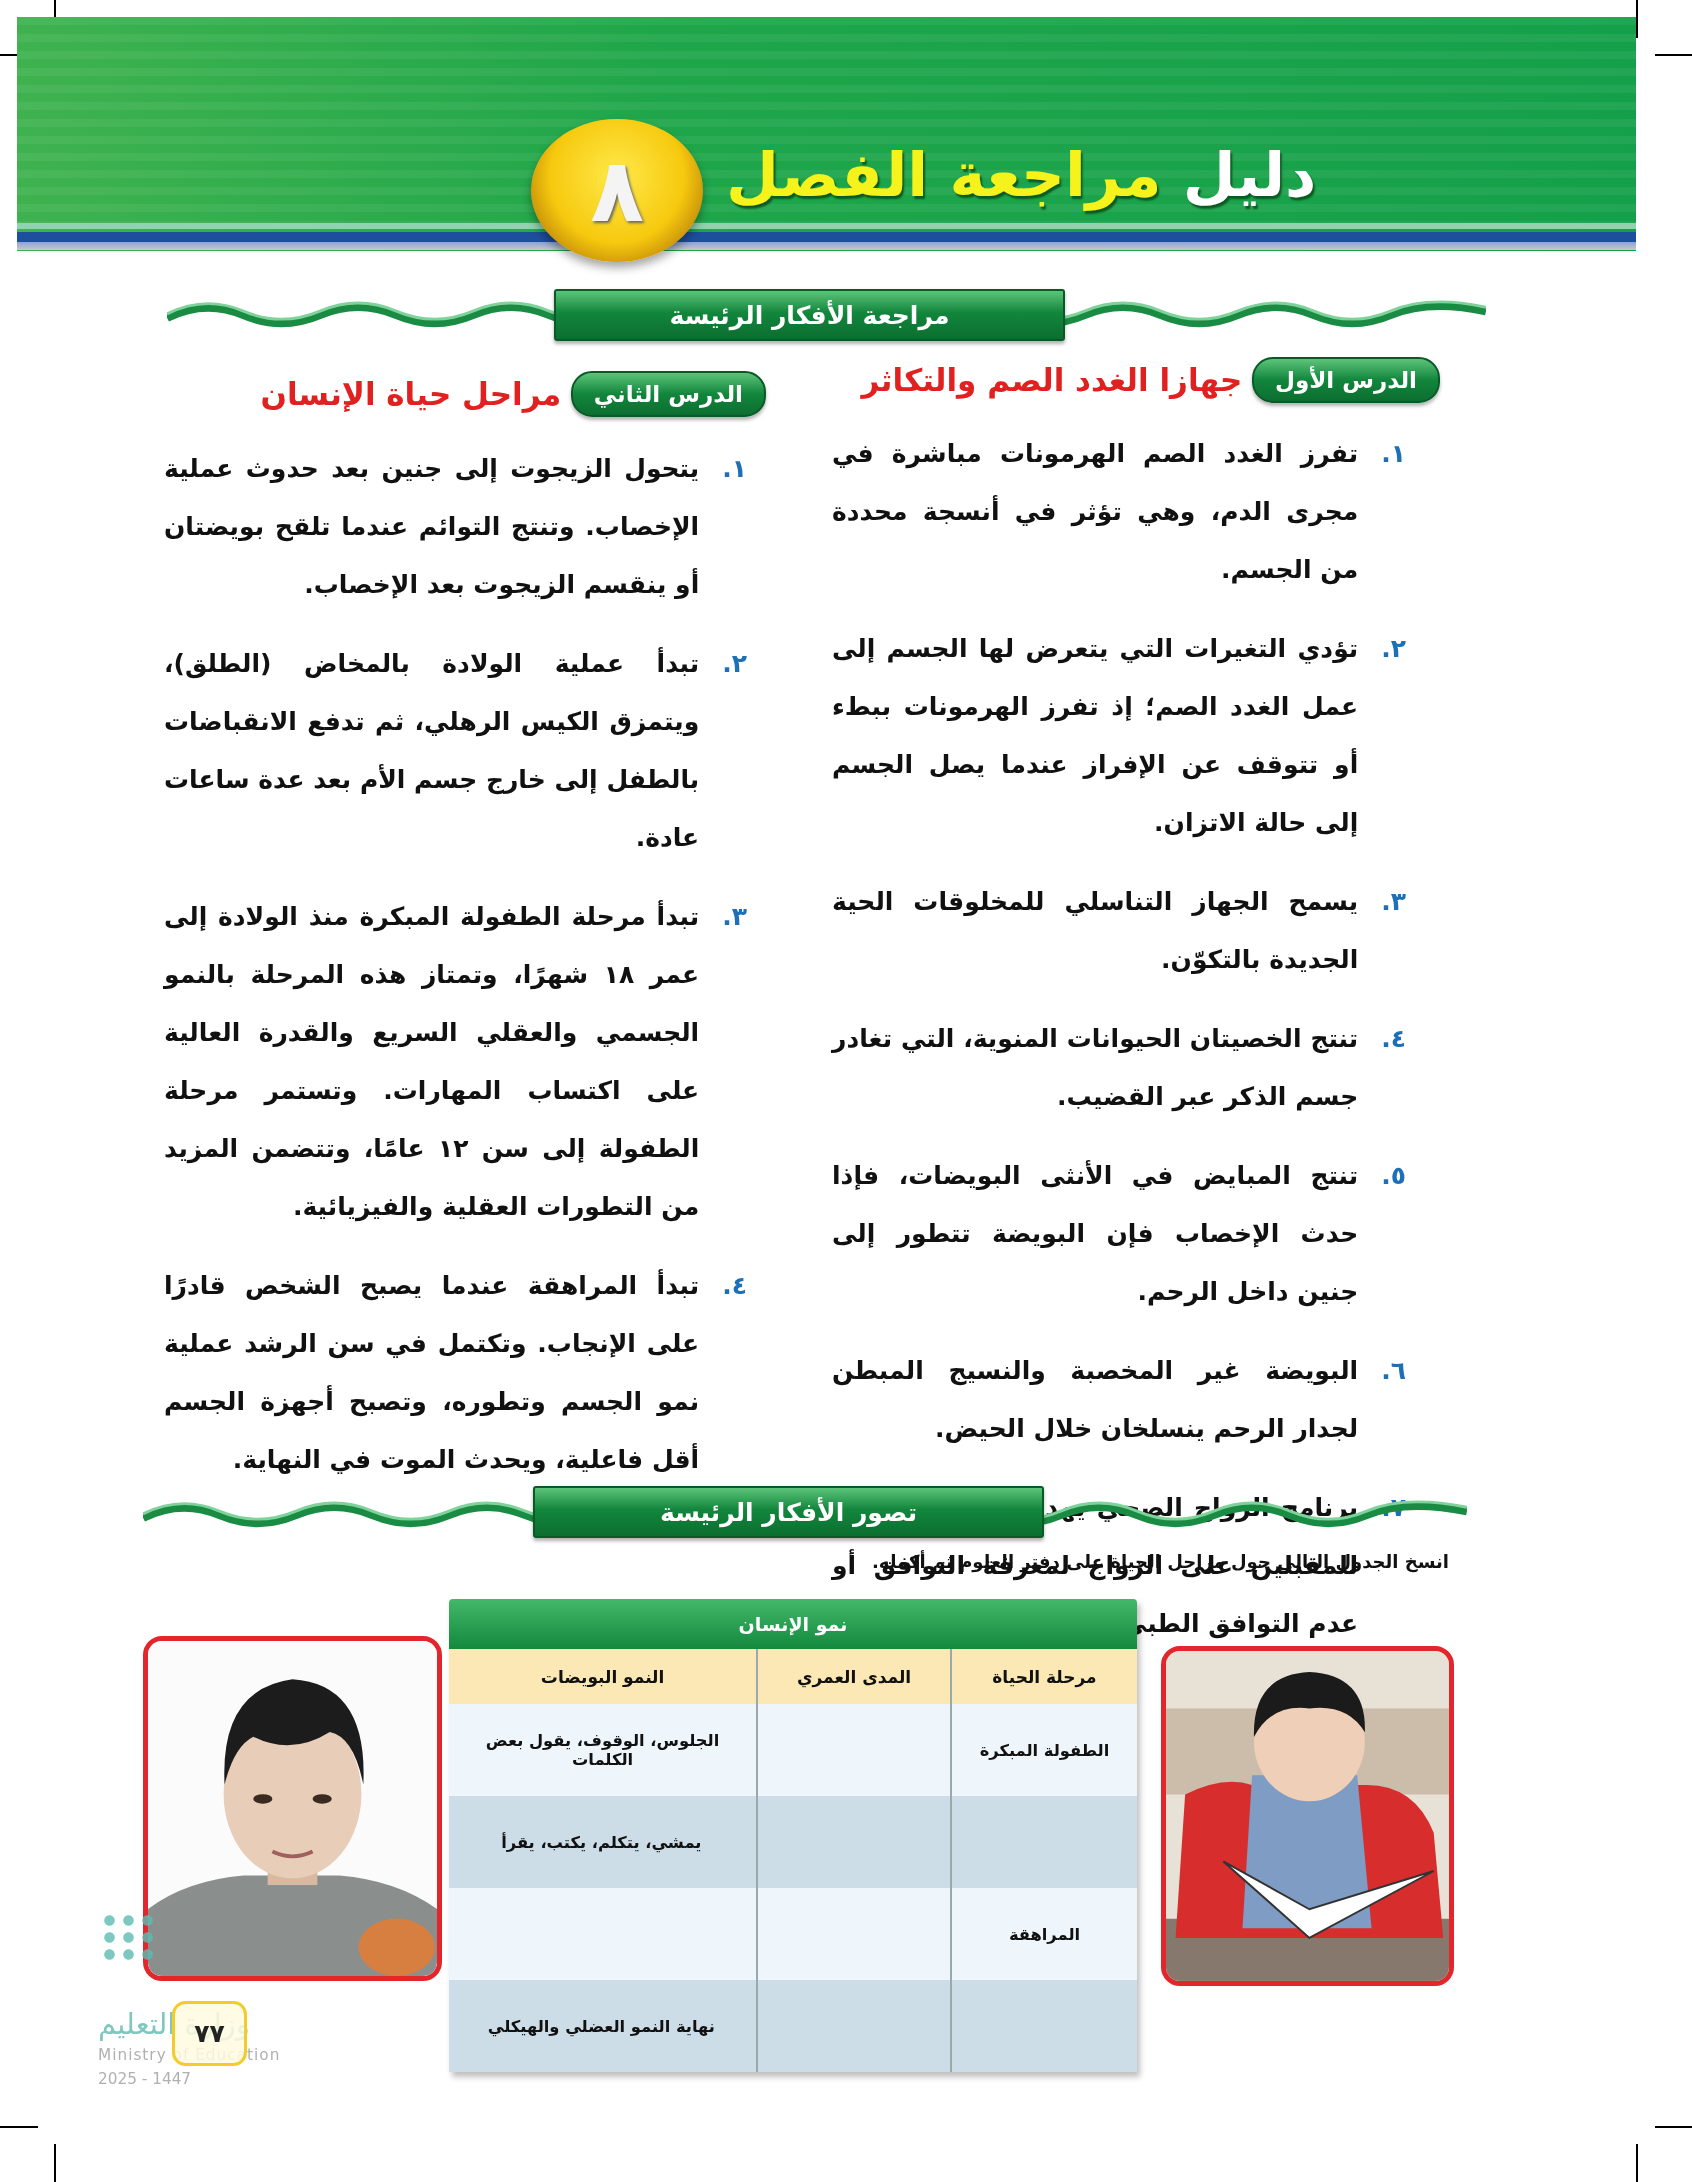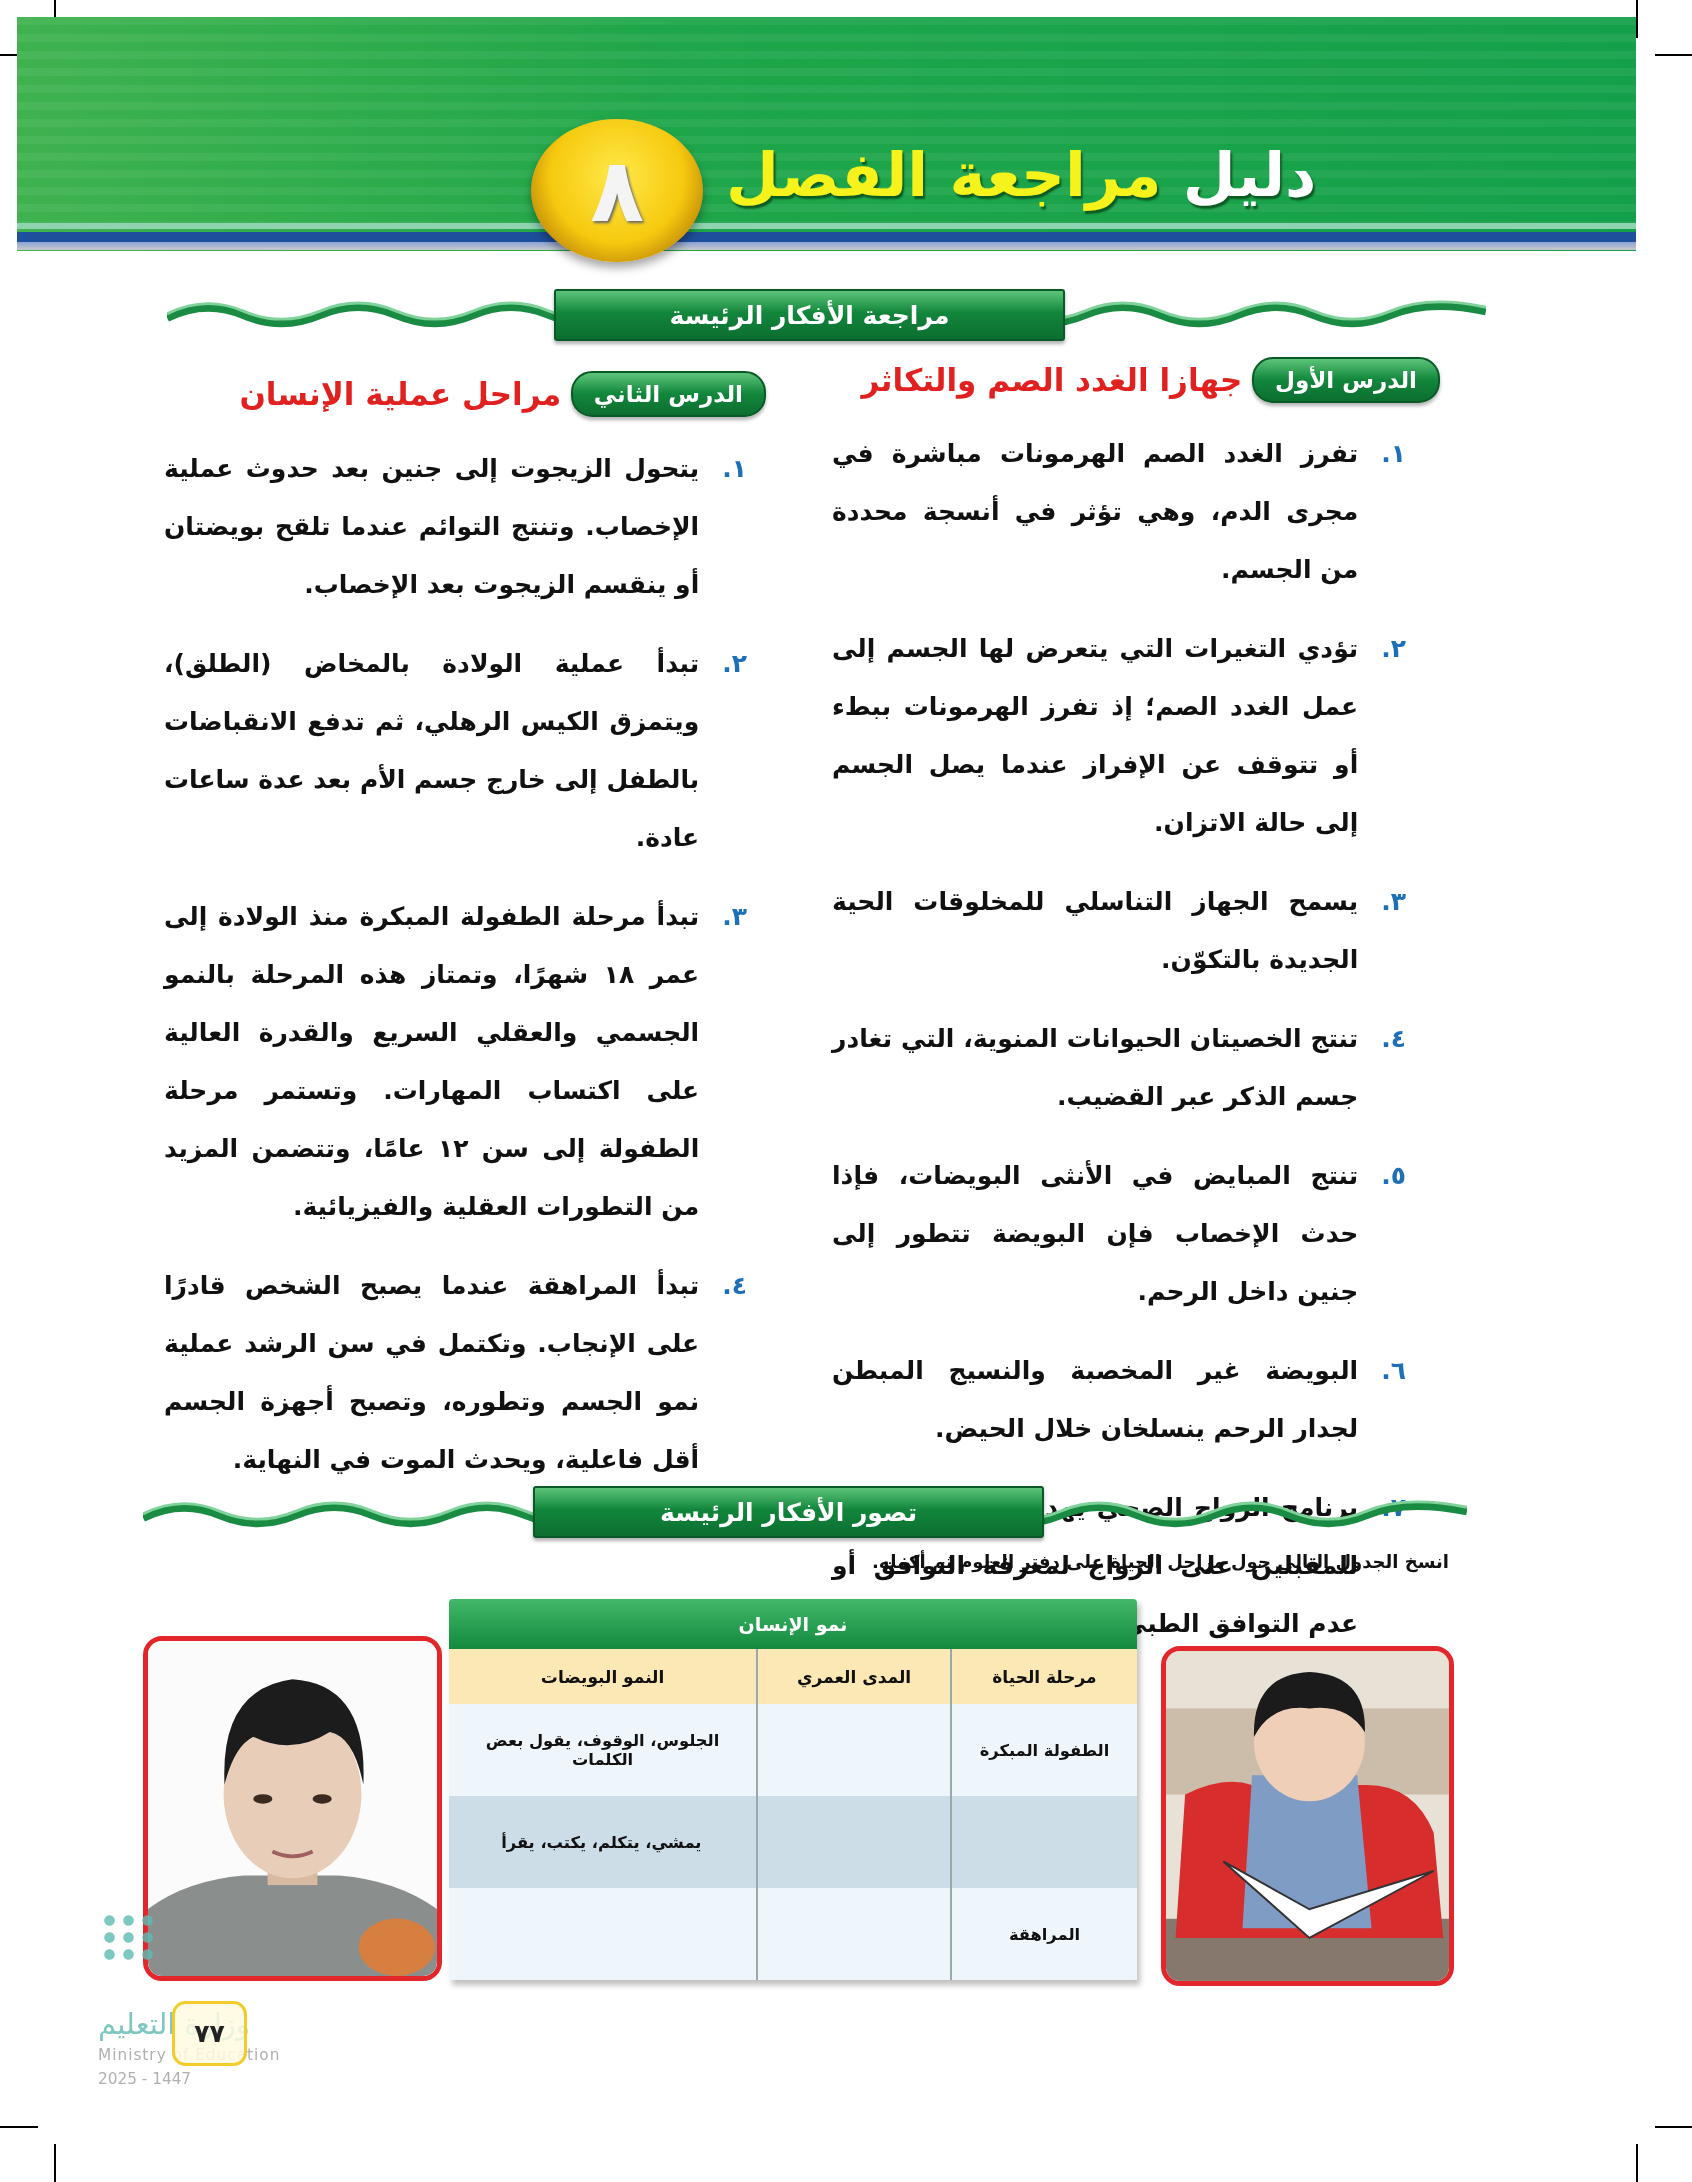--- a/index.html
+++ b/index.html
@@ -139,21 +139,21 @@
   <span>مراجعة الأفكار الرئيسة</span>
 </div>
 
 <div class="lesson-head" style="right:253px;top:357px;">
   <span class="lesson-tag">الدرس الأول</span>
   <span class="lesson-title">جهازا الغدد الصم والتكاثر</span>
 </div>
 
 <div class="lesson-head" style="right:927px;top:371px;">
   <span class="lesson-tag">الدرس الثاني</span>
-  <span class="lesson-title">مراحل عملية الإنسان</span>
+  <span class="lesson-title">مراحل حياة الإنسان</span>
 </div>
 
 <div class="col" style="right:287px;top:425px;width:574px;">
   <div class="item">
     <span class="num">١.</span>
     <span class="txt">تفرز الغدد الصم الهرمونات مباشرة في مجرى الدم، وهي تؤثر في أنسجة محددة من الجسم.</span>
   </div>
   <div class="item">
     <span class="num">٢.</span>
     <span class="txt">تؤدي التغيرات التي يتعرض لها الجسم إلى عمل الغدد الصم؛ إذ تفرز الهرمونات ببطء أو تتوقف عن الإفراز عندما يصل الجسم إلى حالة الاتزان.</span>
@@ -226,20 +226,25 @@
       </tr>
       <tr class="dark">
         <td></td>
         <td></td>
         <td>يمشي، يتكلم، يكتب، يقرأ</td>
       </tr>
       <tr class="light">
         <td>المراهقة</td>
         <td></td>
         <td></td>
+      </tr>
+      <tr class="dark">
+        <td></td>
+        <td></td>
+        <td>نهاية النمو العضلي والهيكلي</td>
       </tr>
     </tbody>
   </table>
 </div>
 
 <div class="photo photo-boy">
   <svg width="100%" height="100%" viewBox="0 0 302 350">
     <rect width="302" height="350" fill="#fbfbfb"></rect>
     <path d="M0 350 L0 280 Q40 250 100 245 L200 245 Q260 250 302 280 L302 350 Z" fill="#8a8f8e"></path>
     <ellipse cx="260" cy="320" rx="40" ry="30" fill="#e87a2e" opacity="0.8"></ellipse>

